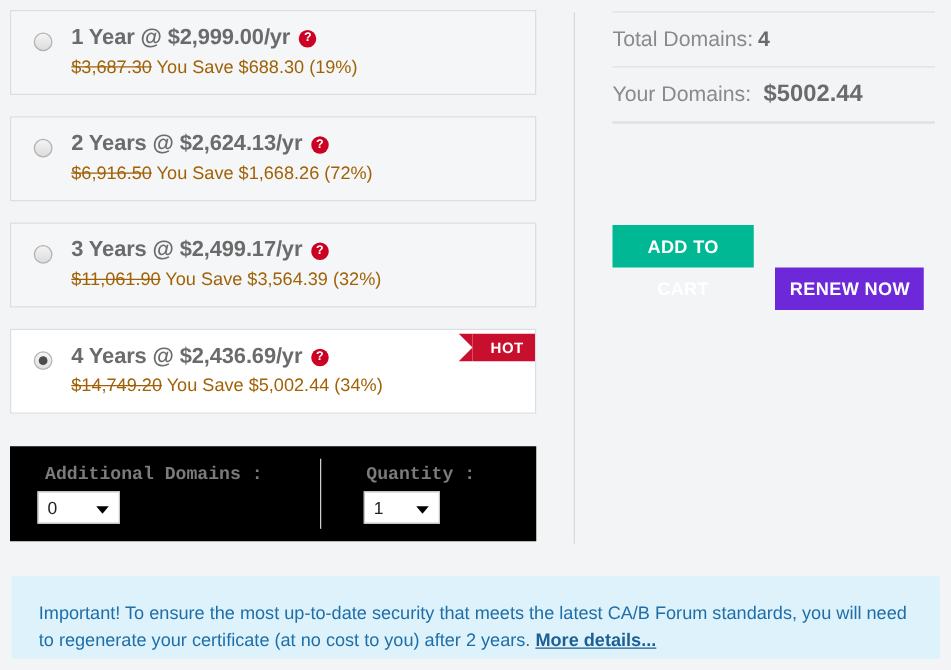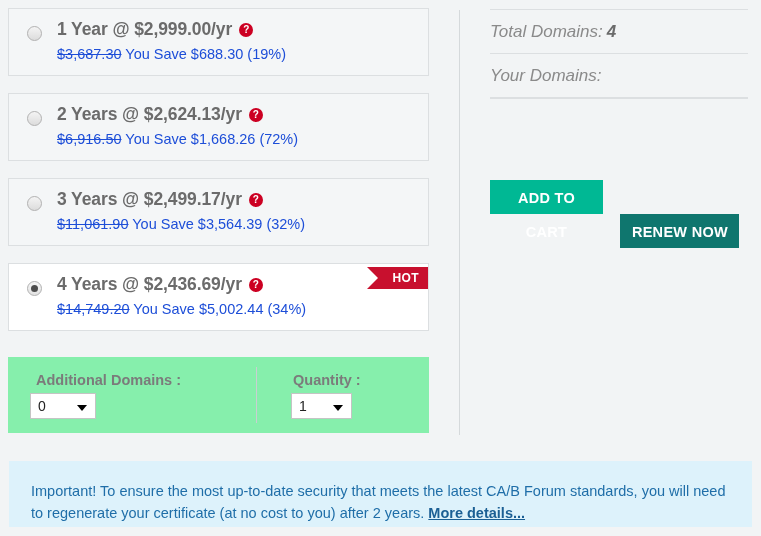--- a/index.html
+++ b/index.html
@@ -66,21 +66,21 @@
     line-height: 14px;
     text-align: center;
     font-family: "Liberation Sans", sans-serif;
     cursor: pointer;
   }
 
   .plan-sub {
     position: absolute;
     left: 48px; top: 37px;
     font-size: 14.5px;
-    color: #1d4ed8;
+    color: #a16207;
     white-space: nowrap;
   }
   .plan-sub .strike { text-decoration: line-through; }
 
   
   .hot-badge {
     position: absolute;
     right: 0px; top: 3px;
     height: 22px;
     background: #c8102e;
@@ -100,21 +100,22 @@
     border-top: 11px solid #c8102e;
     border-bottom: 11px solid #c8102e;
     border-left: 11px solid transparent;
   }
 
   
   .optpanel {
     position: absolute;
     left: 8px; top: 357px;
     width: 421px; height: 76px;
-    background: #86efac;
+    background: #000000;
+    font-family: Liberation Mono, monospace;
   }
   .optpanel .vsep {
     position: absolute;
     left: 248px; top: 10px;
     width: 1px; height: 56px;
     background: #c9cfd2;
   }
   .opt-label {
     position: absolute;
     font-size: 14.5px;
@@ -157,21 +158,20 @@
   }
 
   
   .summary { position: absolute; left: 490px; top: 9px; width: 258px; }
   .sum-rule { height: 1px; background: #dcdfe1; width: 258px; }
   .sum-row {
     position: relative;
     height: 43px;
     display: flex;
     align-items: center;
-    font-style: italic;
   }
   .sum-label {
     font-size: 17px;
     color: #8a8a8a;
   }
   .sum-value {
     font-size: 17px;
     font-weight: bold;
     color: #6b6b6b;
     margin-left: 4px;
@@ -187,21 +187,21 @@
     color: #ffffff;
     font-size: 14.5px;
     font-weight: bold;
     letter-spacing: 0.3px;
     text-align: center;
     cursor: pointer;
     border: none;
     font-family: "Liberation Sans", sans-serif;
   }
   .btn.cart  { background: #00b894; width: 113px; }
-  .btn.renew { background: #0f766e; width: 119px; margin-left: 13px; }
+  .btn.renew { background: #6d28d9; width: 119px; margin-left: 13px; }
 
   
   .notice {
     position: absolute;
     left: 9px; top: 461px;
     width: 743px; height: 66px;
     background: #ddf2fb;
     padding: 19px 22px 0 22px;
     font-size: 14.5px;
     line-height: 22px;
@@ -271,20 +271,21 @@
 
     <div class="sum-row domains">
       <span class="sum-label">Total Domains:</span>
       <span class="sum-value">4</span>
     </div>
 
     <div class="sum-rule"></div>
 
     <div class="sum-row savings">
       <span class="sum-label">Your Domains:</span>
+      <span class="sum-value">$5002.44</span>
     </div>
 
     <div class="sum-rule"></div>
 
 
     <div class="sum-rule"></div>
   </div>
 
   <div class="btnrow">
     <button class="btn cart">ADD TO CART</button>

